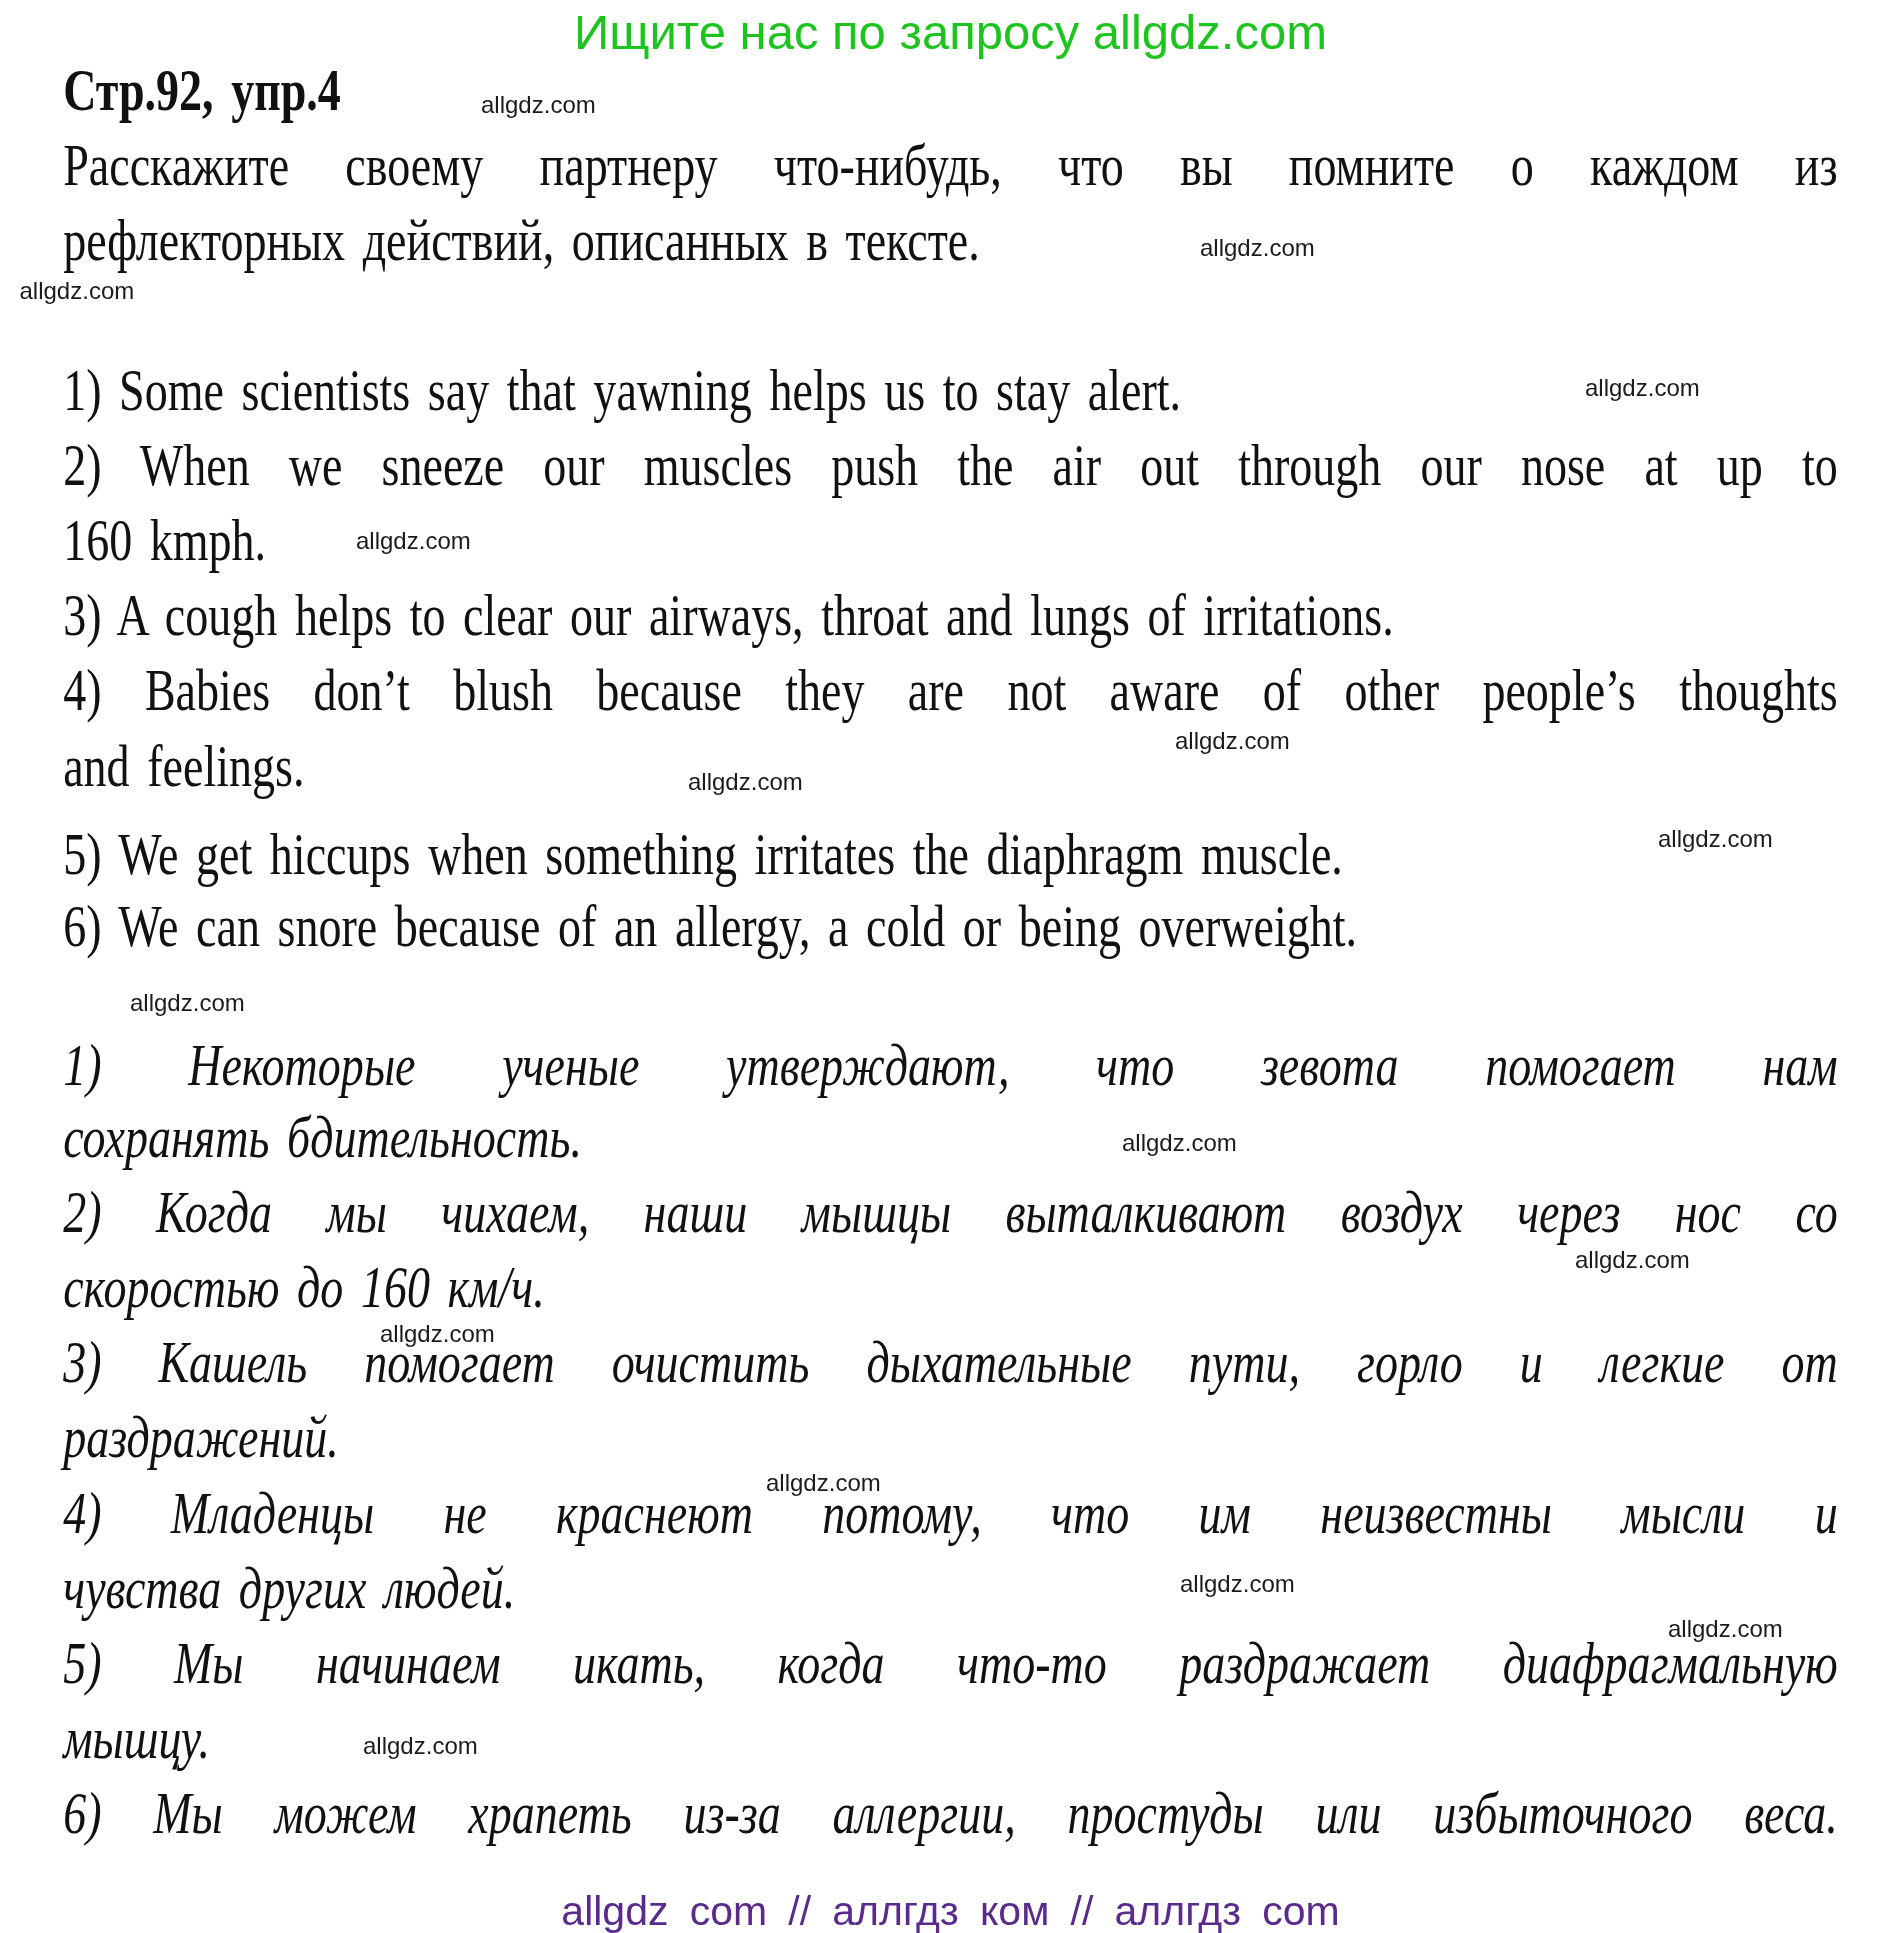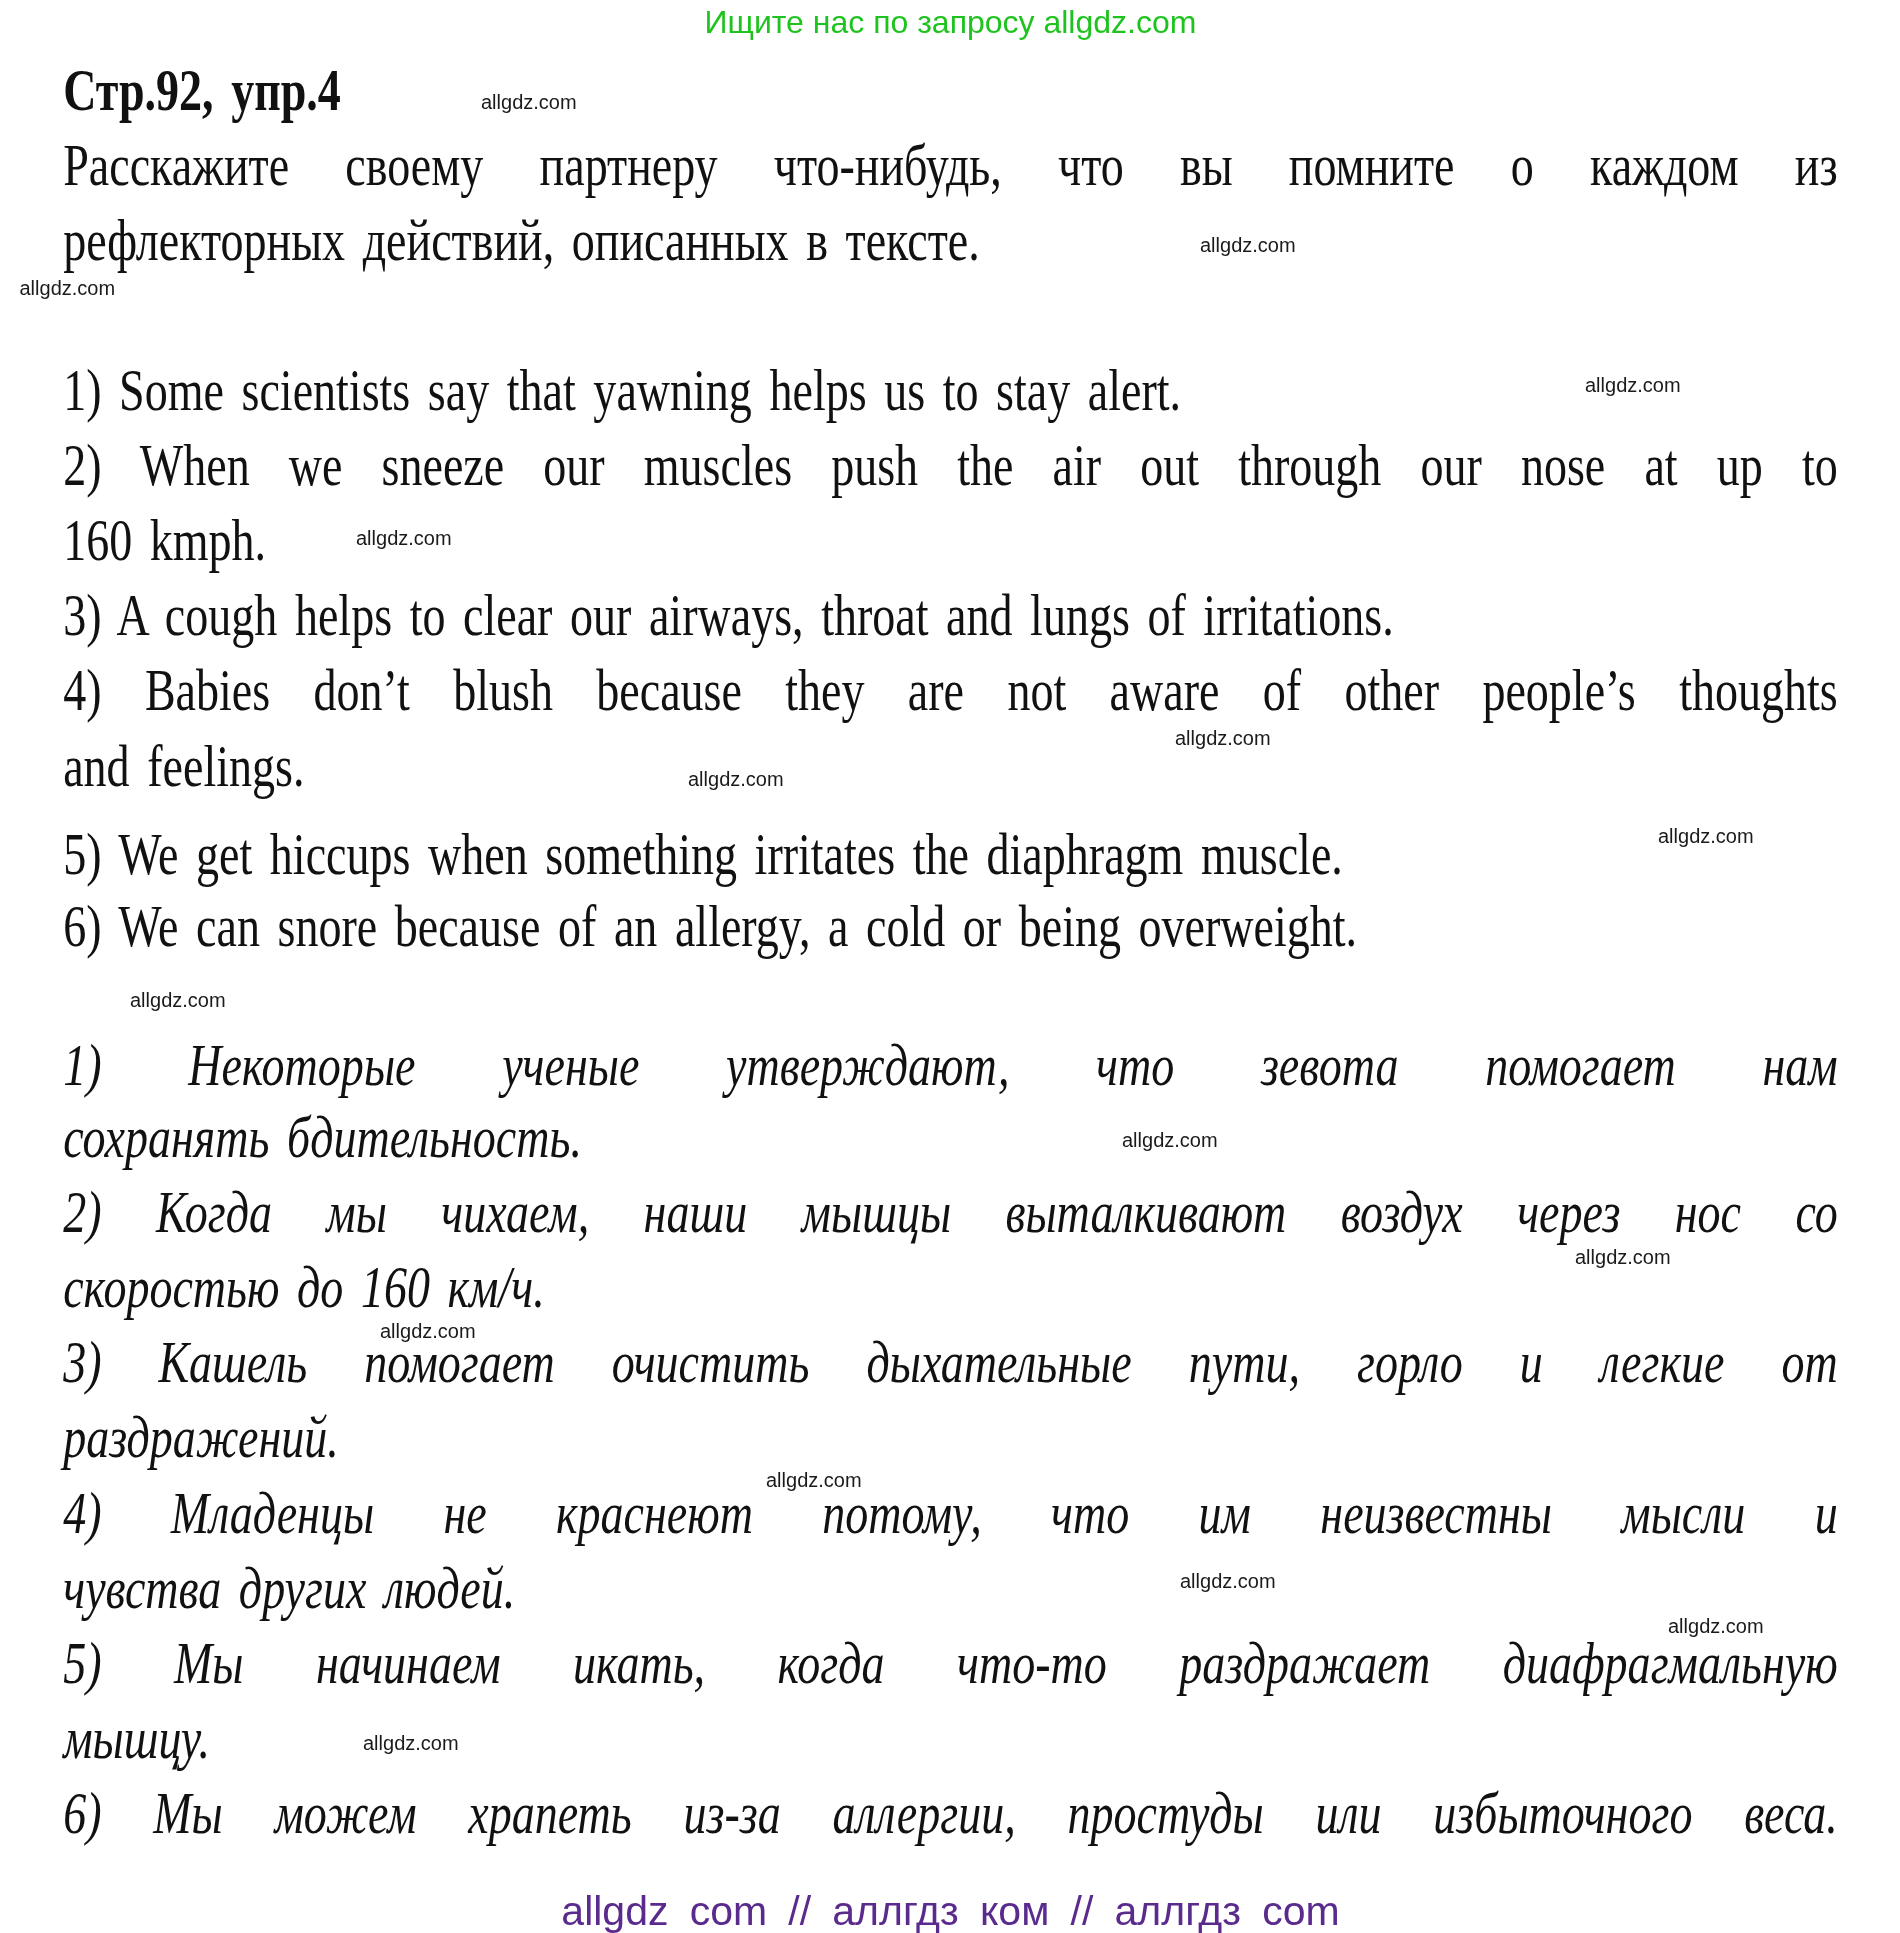--- a/index.html
+++ b/index.html
@@ -17,21 +17,21 @@
   }
 
   
   .green-top {
     position: absolute;
     top: 3.9px;
     left: 0;
     right: 0;
     text-align: center;
     font-family: "Liberation Sans", sans-serif;
-    font-size: 32px;
+    font-size: 49px;
     color: #1fc31f;
     letter-spacing: 0px;
   }
 
   
   #content {
     position: absolute;
     top: 0;
     left: 0;
     width: 2437px;
@@ -51,21 +51,21 @@
     white-space: normal;
   }
   .ln.b { font-weight: bold; }
   .ln.it { font-style: italic; }
   .ln.j { text-align: justify; text-align-last: justify; }
 
   
   .wm {
     position: absolute;
     font-family: "Liberation Sans", sans-serif;
-    font-size: 20px;
+    font-size: 24px;
     color: #1b1b1b;
     white-space: nowrap;
   }
 
   
   .footer {
     position: absolute;
     top: 1888px;
     left: 0;
     right: 0;

